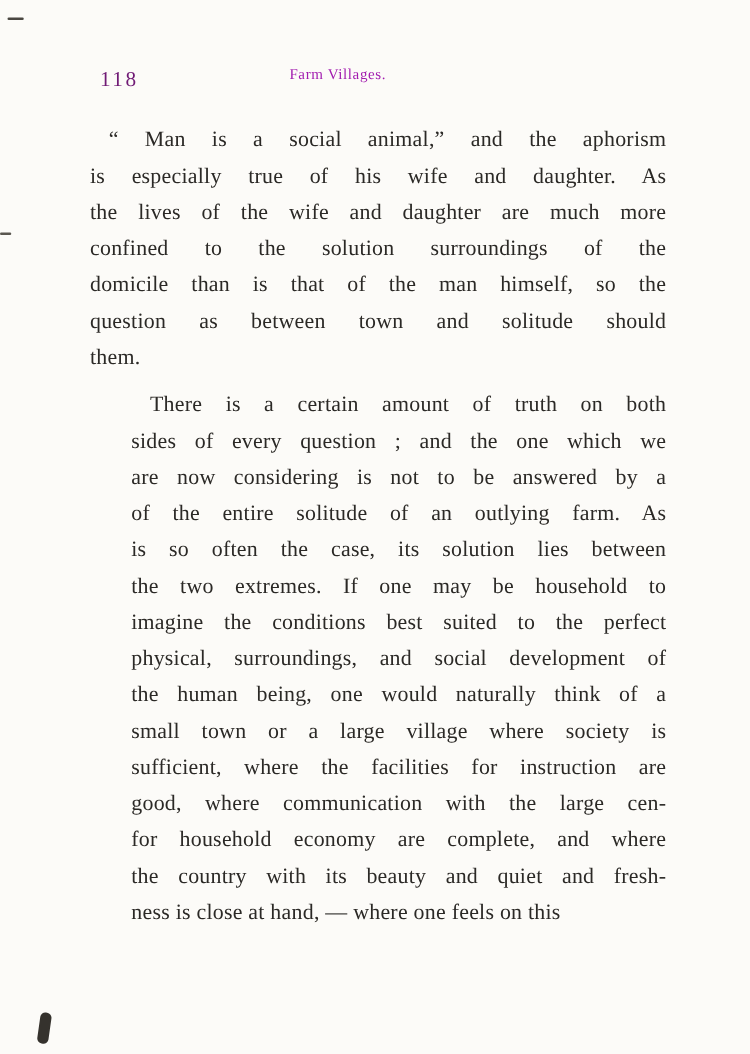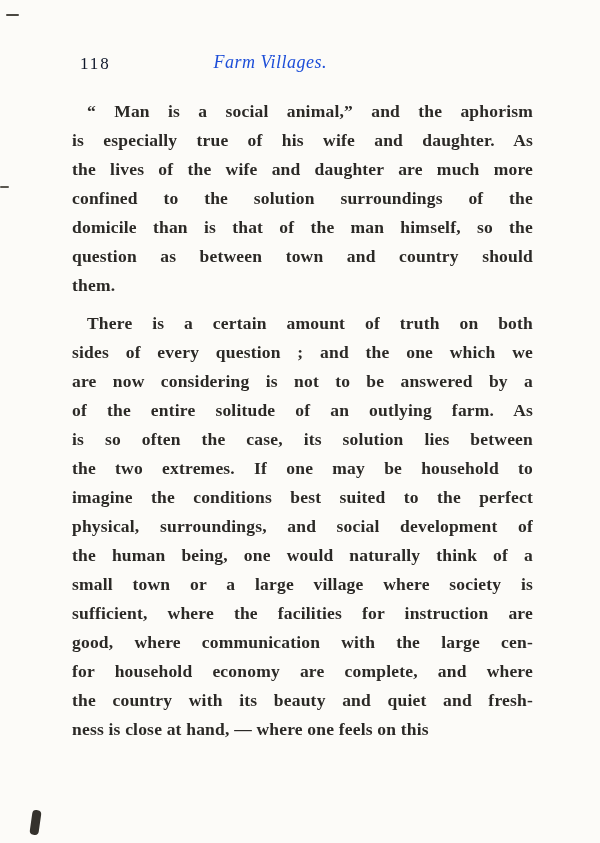--- a/index.html
+++ b/index.html
@@ -26,50 +26,48 @@
     left: 72px;
     width: 461px;
     height: 26px;
   }
   .page-number {
     position: absolute;
     left: 8px;
     top: 2px;
     font-size: 17px;
     letter-spacing: 2px;
-    color: #0f172a;
+    color: #701a75;
   }
   .running-title {
     position: absolute;
     left: 43%;
     top: 0;
     transform: translateX(-50%);
-    font-style: italic;
-    font-size: 18px;
+    font-size: 12px;
     letter-spacing: 0.5px;
-    color: #1d4ed8;
+    color: #a21caf;
     white-space: nowrap;
   }
   
   .text-block {
     position: absolute;
     top: 97px;
     left: 72px;
     width: 461px;
     font-size: 17.5px;
     line-height: 29px;
     letter-spacing: 0.2px;
   }
   .paragraph { margin: 0; }
-  .paragraph + .paragraph { margin-top: 9px; }
+  .paragraph + .paragraph { margin-top: 9px; margin-left: 33px; }
   .line {
     text-align: justify;
     text-align-last: justify;
     white-space: normal;
-    font-weight: bold;
   }
   .line.first { text-indent: 15px; }
   .line.last { text-align-last: left; }
   
   .mark { position: absolute; background: #4a4741; }
   .mark-dash-top {
     left: 6px; top: 14px; width: 13px; height: 2px;
     border-radius: 1px;
   }
   .mark-dash-mid {
@@ -97,21 +95,21 @@
     <span class="running-title">Farm Villages.</span>
   </div>
 
   <div class="text-block">
       <div class="paragraph">
         <div class="line first">“ Man is a social animal,” and the aphorism</div>
         <div class="line">is especially true of his wife and daughter.  As</div>
         <div class="line">the lives of the wife and daughter are much more</div>
         <div class="line">confined to the solution surroundings of the</div>
         <div class="line">domicile than is that of the man himself, so the</div>
-        <div class="line">question as between town and country should</div>
+        <div class="line">question as between town and solitude should</div>
         <div class="line last">them.</div>
       </div>
       <div class="paragraph">
         <div class="line first">There is a certain amount of truth on both</div>
         <div class="line">sides of every question ; and the one which we</div>
         <div class="line">are now considering is not to be answered by a</div>
         <div class="line">of the entire solitude of an outlying farm.  As</div>
         <div class="line">is so often the case, its solution lies between</div>
         <div class="line">the two extremes.  If one may be household to</div>
         <div class="line">imagine the conditions best suited to the perfect</div>

